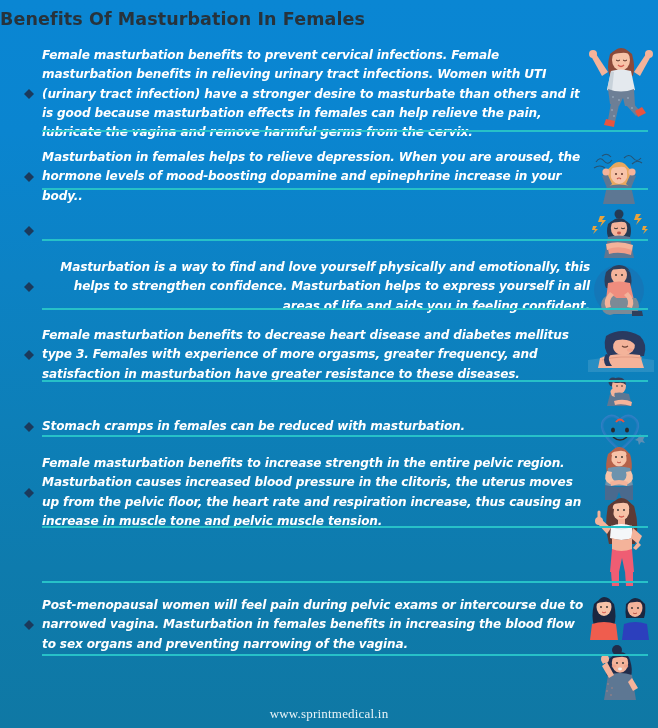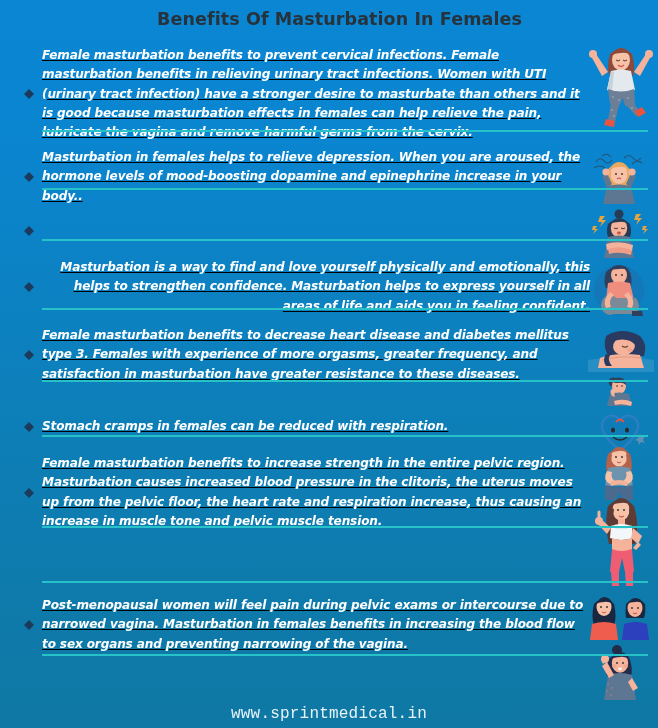--- a/index.html
+++ b/index.html
@@ -30,21 +30,21 @@
 
   
   .title-bar {
     position: absolute;
     top: 0;
     left: 0;
     width: 522px;
     height: 38px;
     display: flex;
     align-items: center;
-    justify-content: flex-end;
+    justify-content: flex-start;
   }
   .title-text {
     font-family: "DejaVu Sans", sans-serif;
     font-size: 17.5px;
     font-weight: bold;
     color: #27333c;
     letter-spacing: 0.1px;
     white-space: nowrap;
   }
 
@@ -54,21 +54,20 @@
     top: 38px;
     left: 0;
     width: 658px;
   }
 
   .item {
     position: relative;
     box-sizing: border-box;
     padding-left: 22px;
     padding-right: 68px;
-    text-decoration: underline;
   }
 
   .item-row {
     display: flex;
     align-items: center;
     min-height: 34px;
   }
 
   .bullet {
     flex: 0 0 auto;
@@ -105,22 +104,22 @@
     position: absolute;
     left: 0;
     bottom: 0;
     width: 658px;
     height: 28px;
     display: flex;
     align-items: center;
     justify-content: center;
   }
   .footer-text {
-    font-family: Liberation Mono, monospace;
-    font-size: 16px;
+    font-family: Liberation Serif, serif;
+    font-size: 13px;
     color: #e8f3f7;
     letter-spacing: 0.2px;
   }
 
   
   .illus {
     position: absolute;
     right: 4px;
     pointer-events: none;
   }
@@ -509,21 +508,21 @@
       <div class="divider" style="bottom:6px;"></div>
     </div>
 
     <div class="item" style="height:54px; padding-top:22px;">
       <div class="item-row">
         <div class="bullet">
           <svg width="10" height="10" viewBox="0 0 10 10">
               <path d="M5 0 L10 5 L5 10 L0 5 Z" fill="#1b3a5c"></path>
             </svg>
         </div>
-        <div class="item-text">Stomach cramps in females can be reduced with respiration.</div>
+        <div class="item-text">Stomach cramps in females can be reduced with masturbation.</div>
       </div>
       <div class="divider" style="bottom:5px;"></div>
     </div>
 
     <div class="item" style="height:92px; padding-top:12px;">
       <div class="item-row">
         <div class="bullet">
           <svg width="10" height="10" viewBox="0 0 10 10">
               <path d="M5 0 L10 5 L5 10 L0 5 Z" fill="#1b3a5c"></path>
             </svg>

